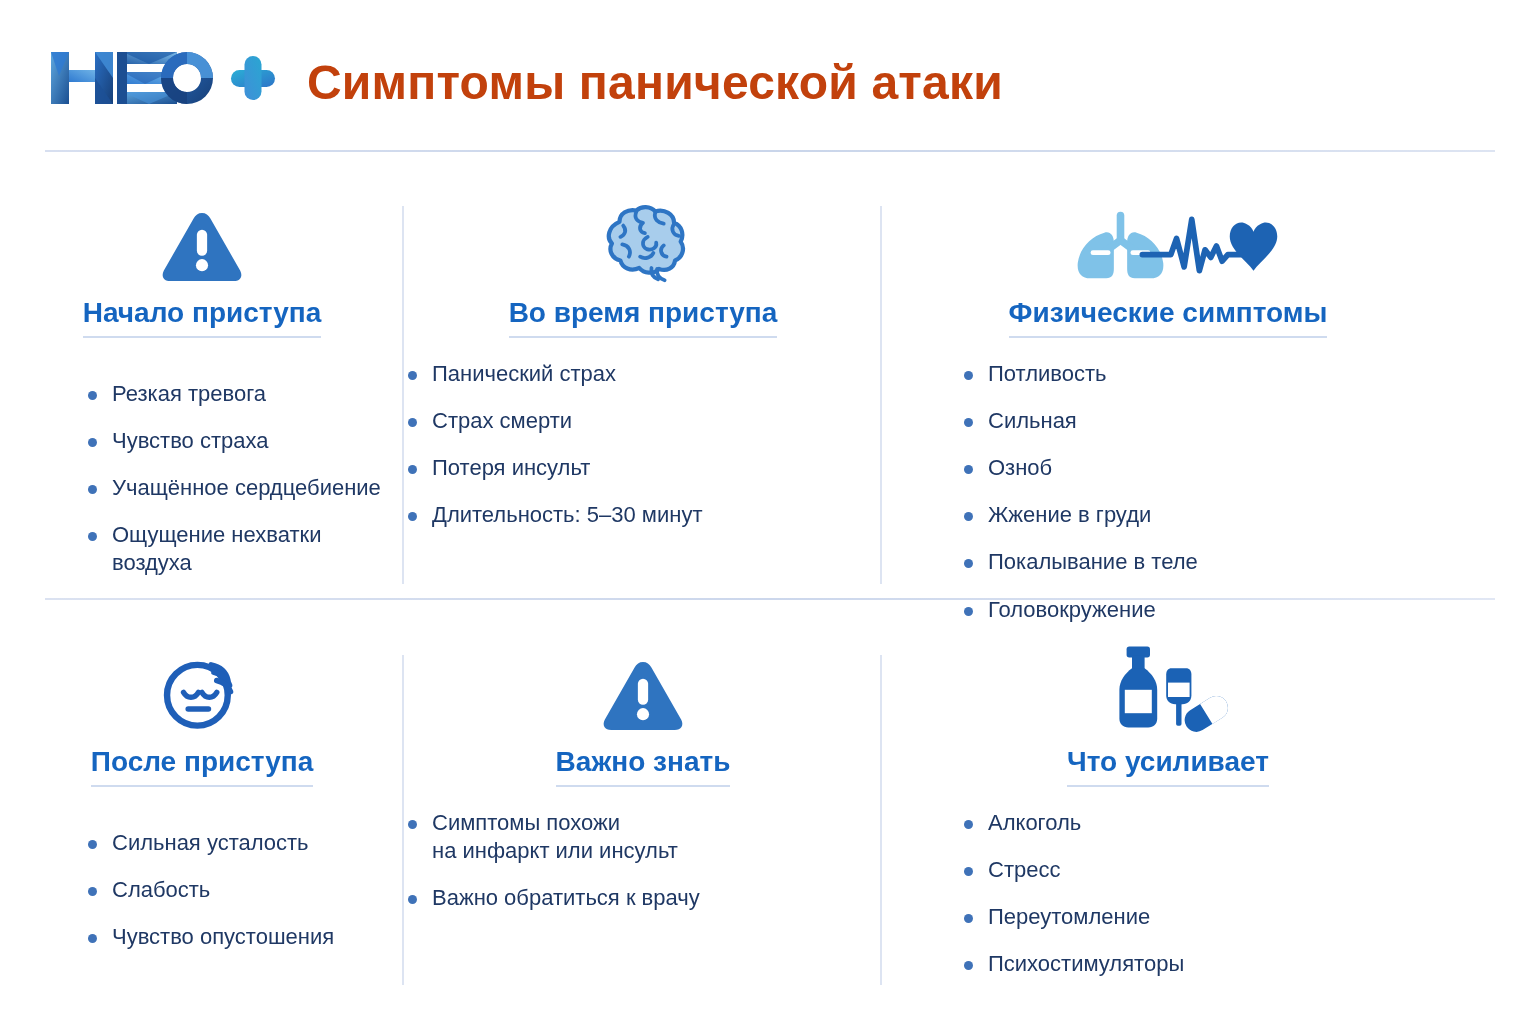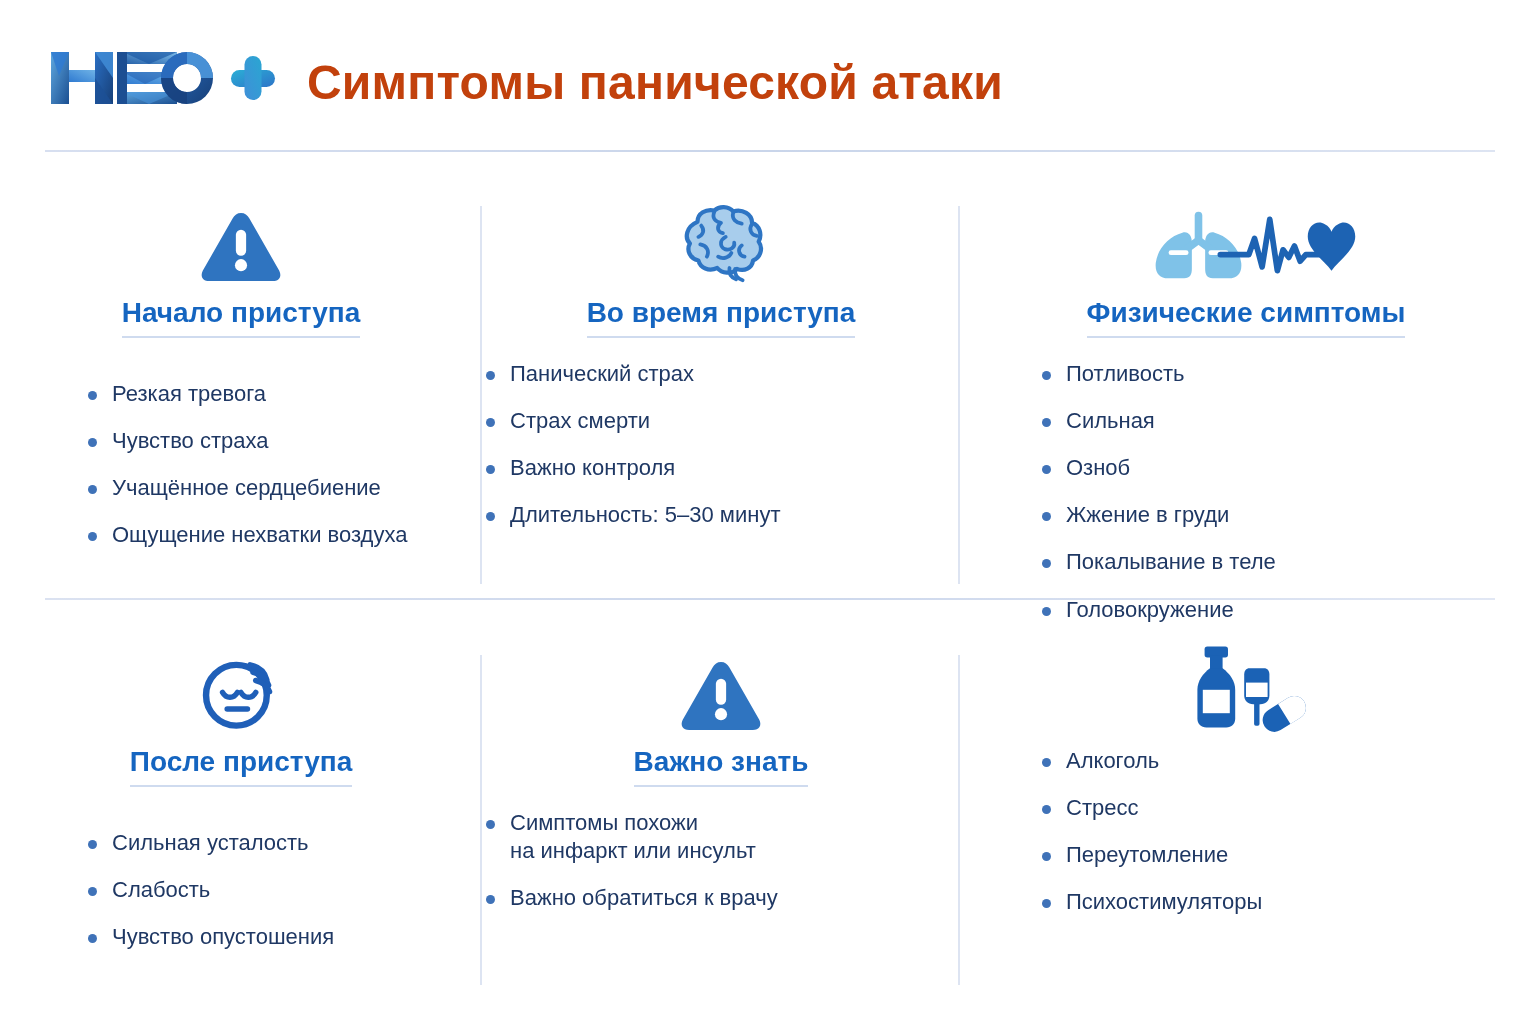--- a/index.html
+++ b/index.html
@@ -78,21 +78,21 @@
     top: 438px;
     width: 1450px;
     height: 2px;
     background: linear-gradient(to right, #dbe2f1, #ccd7ec 50%, #e1e7f4);
   }
 
   .col {
     position: relative;
     box-sizing: border-box;
   }
-  .col-1 { width: 482px; }
+  .col-1 { width: 404px; }
   .col-2 { width: 478px; }
   .col-3 { width: 572px; }
 
   .vrule {
     position: absolute;
     top: 28px;
     width: 2px;
     background: #dde4f2;
   }
   .vrule-top { height: 378px; }
@@ -275,21 +275,21 @@
               <path d="M52 57 C57 60 64 58 66 53"></path>
               <path d="M70 70 C69 76 72 80 78 82"></path>
               <path d="M64 69 C63 75 66 79 71 81"></path>
             </g>
           </svg>
         </div>
         <div class="card-title">Во время приступа</div>
         <ul class="bullets">
           <li>Панический страх</li>
           <li>Страх смерти</li>
-          <li>Важно контроля</li>
+          <li>Потеря инсульт</li>
           <li>Длительность: 5–30 минут</li>
         </ul>
       </div>
       <div class="vrule vrule-top" style="right:0;"></div>
     </div>
 
     <div class="col col-3">
       <div class="card">
         <div class="card-icon">
           <svg viewBox="0 0 250 80" width="238" height="76">
@@ -394,20 +394,21 @@
             </g>
             <g fill="#ffffff">
               <rect x="22" y="52" width="30" height="26"></rect>
               <rect x="70" y="44" width="24" height="16"></rect>
               <g transform="rotate(-32 112 78)">
                 <path d="M112 66 h13 a13 13 0 0 1 0 26 h-13 Z"></path>
               </g>
             </g>
           </svg>
         </div>
+        <div class="card-title">Что усиливает</div>
         <ul class="bullets">
           <li>Алкоголь</li>
           <li>Стресс</li>
           <li>Переутомление</li>
           <li>Психостимуляторы</li>
         </ul>
       </div>
     </div>
   </div>
 </div>

